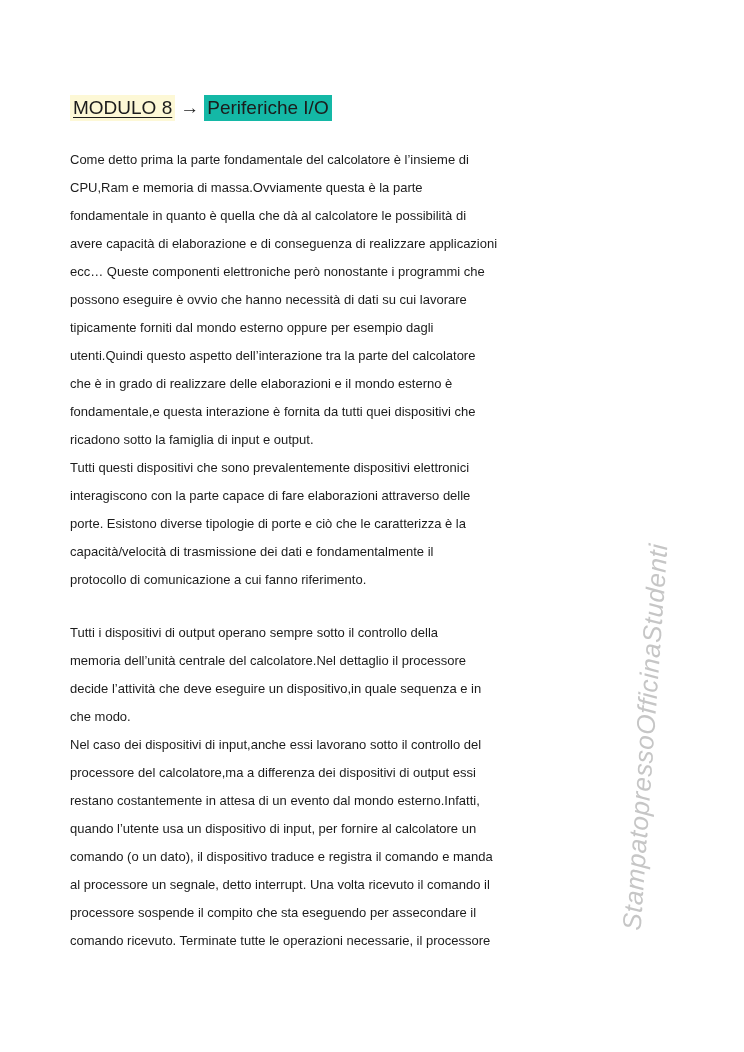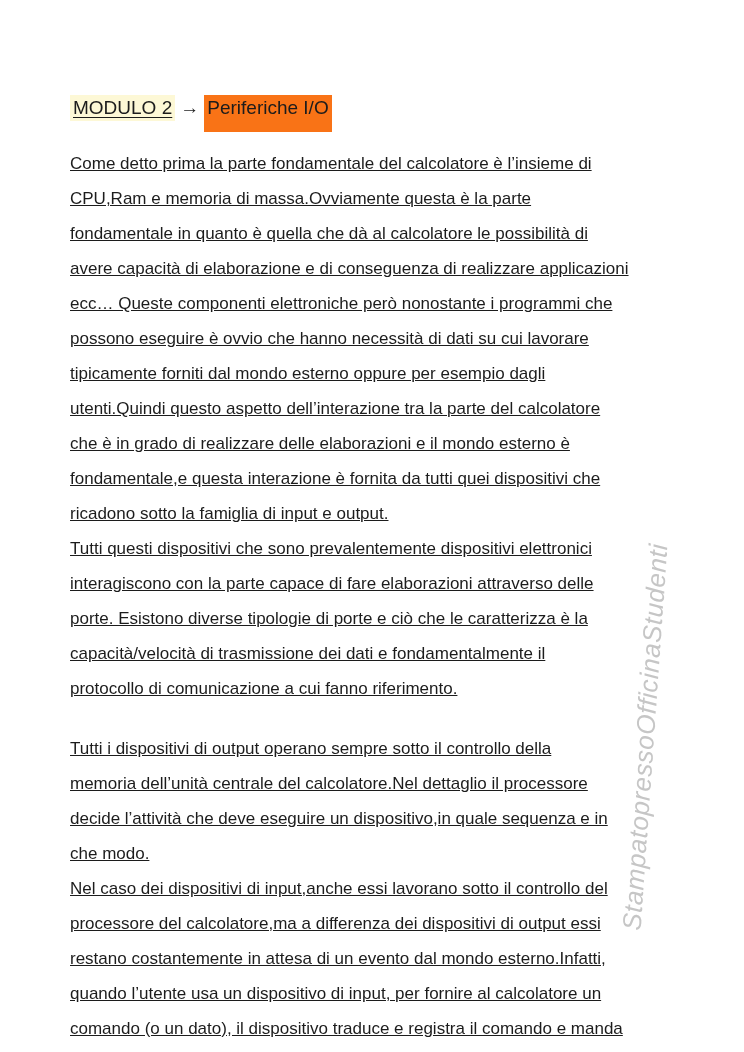--- a/index.html
+++ b/index.html
@@ -28,32 +28,31 @@
     margin: 0 0 25px 0;
     white-space: nowrap;
   }
   .hl-yellow {
     background: #fdf8d6;
     text-decoration: underline;
     text-underline-offset: 3px;
     padding: 2px 3px 3px 3px;
   }
   .hl-orange {
-    background: #f97316;
-    padding: 2px 3px 14px 3px;
+    background: #14b8a6;
+    padding: 2px 3px 3px 3px;
   }
   .arrow {
     margin: 0 5px;
   }
   .block {
-    font-size: 17px;
-    line-height: 35px;
+    font-size: 13px;
+    line-height: 28px;
     margin: 0 0 24.5px 0;
     white-space: nowrap;
-    text-decoration: underline;
   }
   .block:last-child {
     margin-bottom: 9px;
   }
   .watermark {
     position: absolute;
     left: 445px;
     top: 722px;
     width: 400px;
     height: 30px;
@@ -69,21 +68,21 @@
   }
 </style>
 </head>
 <body>
 
 <div class="watermark">StampatopressoOfficinaStudenti</div>
 
 <div class="page">
 
   <div class="heading">
-    <span class="hl-yellow">MODULO 2</span><span class="arrow">→</span><span class="hl-orange">Periferiche I/O</span>
+    <span class="hl-yellow">MODULO 8</span><span class="arrow">→</span><span class="hl-orange">Periferiche I/O</span>
   </div>
 
   <p class="block">Come detto prima la parte fondamentale del calcolatore è l’insieme di<br>CPU,Ram e memoria di massa.Ovviamente questa è la parte<br>fondamentale in quanto è quella che dà al calcolatore le possibilità di<br>avere capacità di elaborazione e di conseguenza di realizzare applicazioni<br>ecc… Queste componenti elettroniche però nonostante i programmi che<br>possono eseguire è ovvio che hanno necessità di dati su cui lavorare<br>tipicamente forniti dal mondo esterno oppure per esempio dagli<br>utenti.Quindi questo aspetto dell’interazione tra la parte del calcolatore<br>che è in grado di realizzare delle elaborazioni e il mondo esterno è<br>fondamentale,e questa interazione è fornita da tutti quei dispositivi che<br>ricadono sotto la famiglia di input e output.<br>Tutti questi dispositivi che sono prevalentemente dispositivi elettronici<br>interagiscono con la parte capace di fare elaborazioni attraverso delle<br>porte. Esistono diverse tipologie di porte e ciò che le caratterizza è la<br>capacità/velocità di trasmissione dei dati e fondamentalmente il<br>protocollo di comunicazione a cui fanno riferimento.</p>
 
 
   <p class="block">Tutti i dispositivi di output operano sempre sotto il controllo della<br>memoria dell’unità centrale del calcolatore.Nel dettaglio il processore<br>decide l’attività che deve eseguire un dispositivo,in quale sequenza e in<br>che modo.<br>Nel caso dei dispositivi di input,anche essi lavorano sotto il controllo del<br>processore del calcolatore,ma a differenza dei dispositivi di output essi<br>restano costantemente in attesa di un evento dal mondo esterno.Infatti,<br>quando l’utente usa un dispositivo di input, per fornire al calcolatore un<br>comando (o un dato), il dispositivo traduce e registra il comando e manda<br>al processore un segnale, detto interrupt. Una volta ricevuto il comando il<br>processore sospende il compito che sta eseguendo per assecondare il<br>comando ricevuto. Terminate tutte le operazioni necessarie, il processore</p>
 
 </div>
 
 </body></html>

